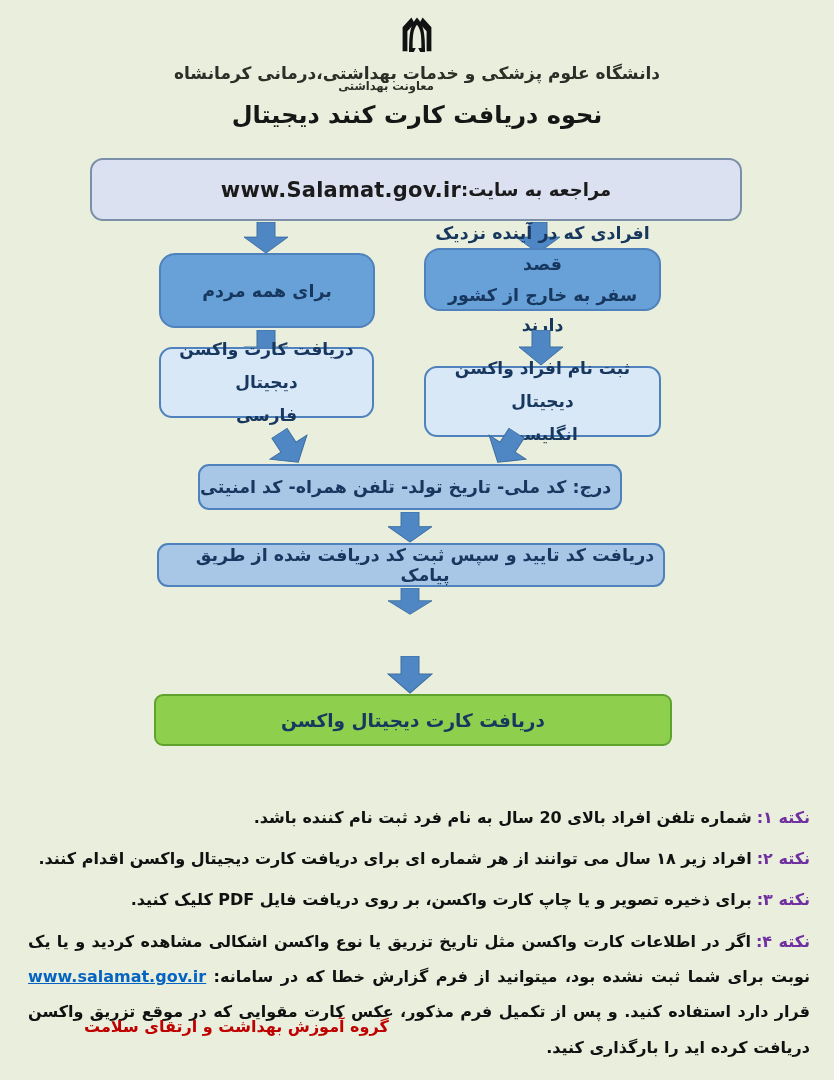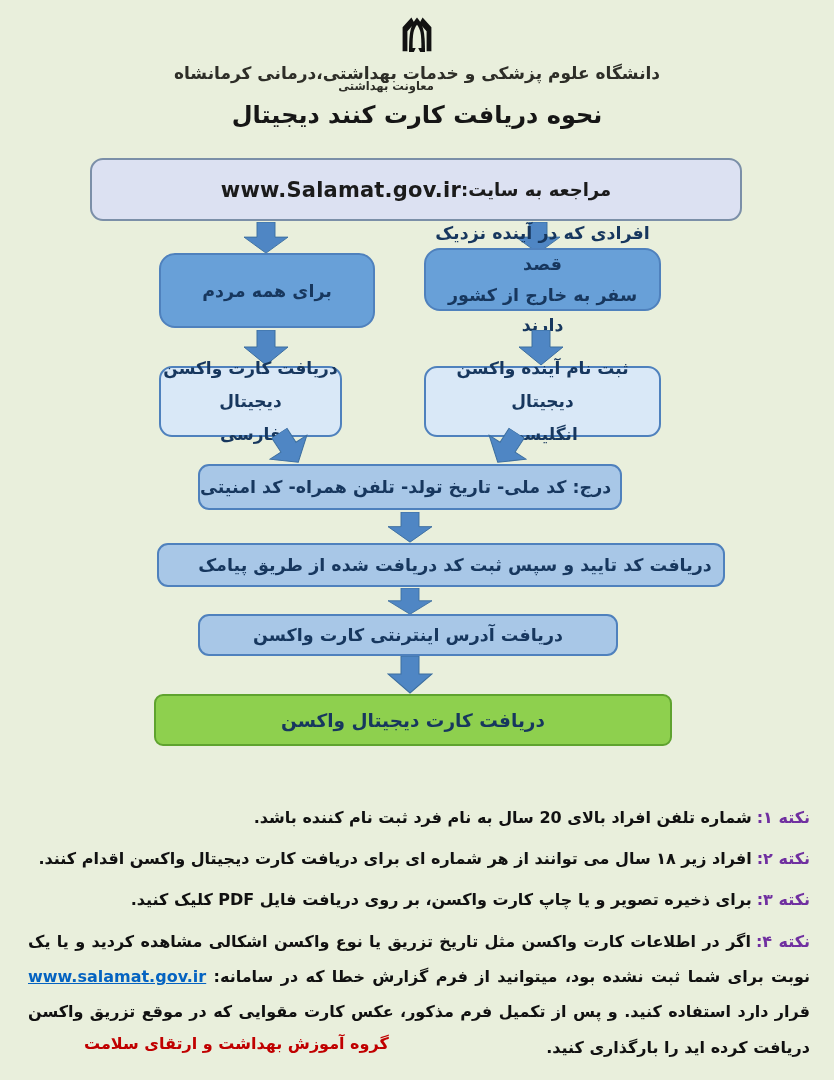--- a/index.html
+++ b/index.html
@@ -44,25 +44,25 @@
   }
   .website{left:90px;top:158px;width:652px;height:63px;border-radius:13px;
            background:var(--website-box-fill);border:2px solid var(--website-box-border);
            color:var(--website-text);font-size:18px;}
   .website .url{font-size:21px;letter-spacing:.2px;}
   .blue{background:var(--branch-box-fill);border:2px solid var(--box-border-blue);border-radius:16px;font-size:17.5px;}
   .blueL{left:159px;top:253px;width:216px;height:75px;}
   .blueR{left:424px;top:248px;width:237px;height:63px;line-height:1.75;}
   .light{background:var(--light-box-fill);border:2px solid var(--box-border-blue);border-radius:13px;
          font-size:17px;line-height:1.95;}
-  .lightL{left:159px;top:366px;width:183px;height:71px;}
+  .lightL{left:159px;top:347px;width:215px;height:71px;}
   .lightR{left:424px;top:366px;width:237px;height:71px;}
   .step{background:var(--step-box-fill);border:2px solid var(--box-border-blue);border-radius:11px;font-size:17.5px;}
   .step1{left:198px;top:464px;width:424px;height:46px;justify-content:flex-end;}
-  .step2{left:157px;top:543px;width:568px;height:44px;padding-left:28px;}
+  .step2{left:157px;top:543px;width:508px;height:44px;padding-left:28px;}
   .step3{left:198px;top:614px;width:420px;height:42px;}
   .final{left:154px;top:694px;width:518px;height:52px;border-radius:9px;
          background:var(--final-box-fill);border:2px solid var(--final-box-border);font-size:18.5px;}
   
   .arrow{position:absolute;width:46px;}
   .arrow polygon{fill:var(--arrow-fill);stroke:var(--arrow-stroke);stroke-width:1;}
   .a1{left:243px;top:222px;height:32px;}
   .a2{left:515px;top:222px;height:32px;}
   .a3{left:243px;top:330px;height:36px;}
   .a4{left:518px;top:330px;height:36px;}
@@ -74,21 +74,21 @@
   
   .note{position:absolute;right:24px;direction:rtl;text-align:right;
         font-size:16px;font-weight:bold;color:var(--note-text);line-height:1.45;}
   .note1{top:806px;}
   .note2{top:847px;}
   .note3{top:888px;margin-left:24px;}
   .note4{top:924px;left:28px;width:782px;text-align:justify;line-height:2.2;}
   .nlabel{color:var(--note-label);margin-inline-end:5px;text-align:right;}
   .link{color:var(--link);text-decoration:underline;font-weight:bold;}
   .credit{position:absolute;left:84px;top:1017px;direction:rtl;
-          font-size:16px;font-weight:bold;color:var(--credit);margin-top:17px;}
+          font-size:16px;font-weight:bold;color:var(--credit);}
 </style>
 </head>
 <body>
 
 <div class="page">
 
   <div class="logo">
     <svg viewBox="0 0 60 64" width="48" height="52" aria-hidden="true">
       <polygon points="12,46 12,16 23,4 27,11 18,21 18,46" fill="#121212"></polygon>
       <polygon points="48,46 48,16 37,4 33,11 42,21 42,46" fill="#121212"></polygon>
@@ -131,21 +131,21 @@
     </svg>
 
   <div class="fbox light lightL" dir="rtl">
     <div>
       <div>دریافت کارت واکسن دیجیتال</div>
       <div>فارسی</div>
     </div>
   </div>
   <div class="fbox light lightR" dir="rtl">
     <div>
-      <div>ثبت نام آینده واکسن دیجیتال</div>
+      <div>ثبت نام افراد واکسن دیجیتال</div>
       <div>انگلیسی</div>
     </div>
   </div>
 
   <svg class="arrow a5" viewBox="0 0 46 36" preserveAspectRatio="none">
       <polygon points="14,0 32,0 32,17 45,17 23,35 1,17 14,17"></polygon>
     </svg>
   <svg class="arrow a6" viewBox="0 0 46 36" preserveAspectRatio="none">
       <polygon points="14,0 32,0 32,17 45,17 23,35 1,17 14,17"></polygon>
     </svg>
@@ -159,23 +159,20 @@
     </svg>
 
   <div class="fbox step step2" dir="rtl">
     <span>دریافت کد تایید و سپس ثبت کد دریافت شده از طریق پیامک</span>
   </div>
 
   <svg class="arrow a8" viewBox="0 0 46 36" preserveAspectRatio="none">
       <polygon points="14,0 32,0 32,17 45,17 23,35 1,17 14,17"></polygon>
     </svg>
 
-  <div class="fbox step step3" dir="rtl">
-    <span>دریافت آدرس اینترنتی کارت واکسن</span>
-  </div>
 
   <svg class="arrow a9" viewBox="0 0 46 36" preserveAspectRatio="none">
       <polygon points="14,0 32,0 32,17 45,17 23,35 1,17 14,17"></polygon>
     </svg>
 
   <div class="fbox final" dir="rtl">
     <span>دریافت کارت دیجیتال واکسن</span>
   </div>
 
   <div class="note note1">

